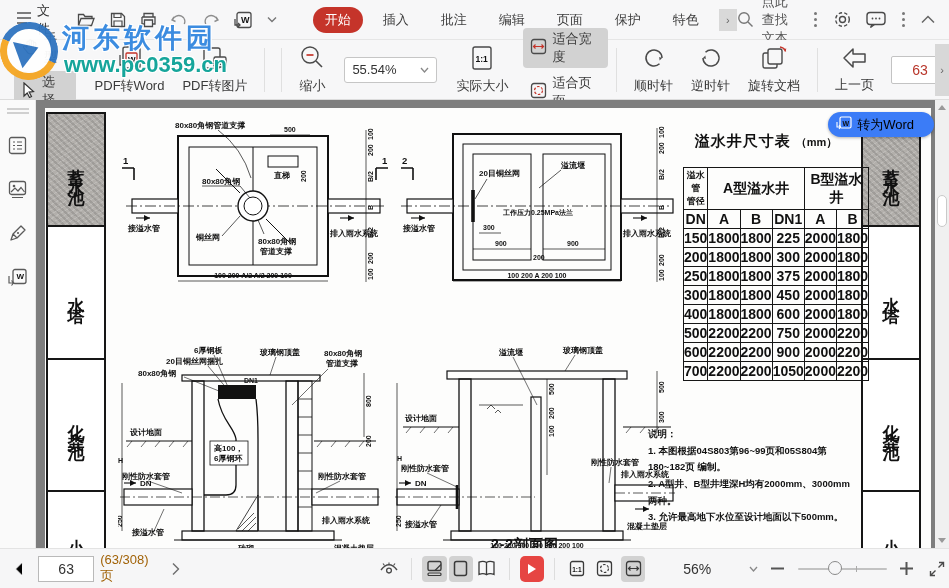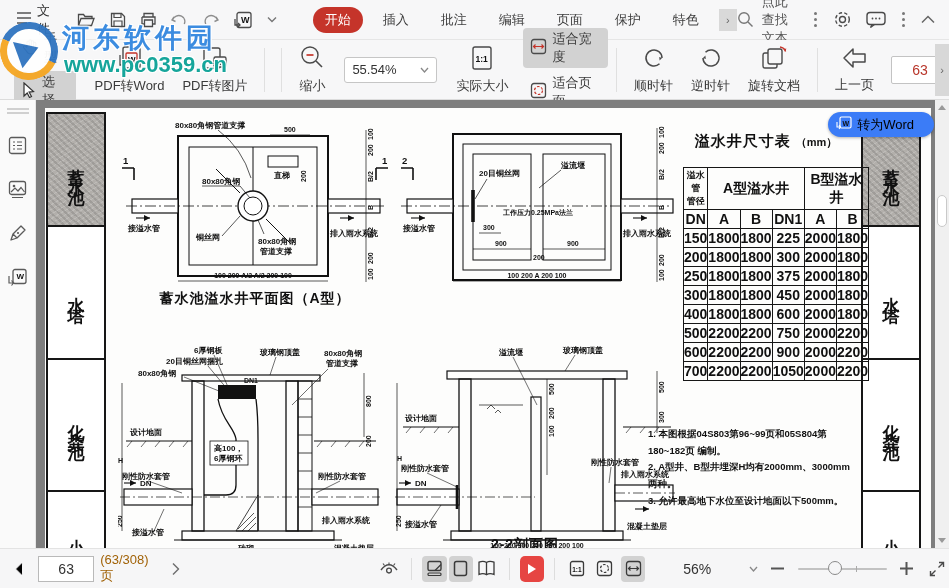--- a/index.html
+++ b/index.html
@@ -396,21 +396,20 @@
         <text x="135" y="160" text-anchor="middle" class="t7">100 200    A/2        A/2    200 100</text>
         <path d="M248 12v152" stroke="#111" stroke-width=".7"></path>
         <text x="255" y="22" class="t7" transform="rotate(-90 255 22)">100</text>
         <text x="255" y="38" class="t7" transform="rotate(-90 255 38)">200</text>
         <text x="255" y="64" class="t7" transform="rotate(-90 255 64)">B/2</text>
         <text x="255" y="92" class="t7" transform="rotate(-90 255 92)">B</text>
         <text x="255" y="120" class="t7" transform="rotate(-90 255 120)">B/2</text>
         <text x="255" y="146" class="t7" transform="rotate(-90 255 146)">200</text>
         <text x="255" y="162" class="t7" transform="rotate(-90 255 162)">100</text>
       </svg>
-      <div class="dwg-title" style="left:85px;top:182px;width:250px">蓄水池溢水井平面图（A型）</div>
 
       <svg style="position:absolute;left:350px;top:10px" width="280" height="170" viewBox="0 0 280 170">
         <path d="M6 50h12M18 50v12" stroke="#111" stroke-width="1.6" fill="none"></path>
         <text x="7" y="46" class="t9">2</text>
         <rect x="58" y="16" width="168" height="146" fill="none" stroke="#111" stroke-width="2"></rect>
         <rect x="68" y="26" width="148" height="126" fill="none" stroke="#111" stroke-width="1"></rect>
         <rect x="78" y="36" width="58" height="106" fill="none" stroke="#111" stroke-width="1"></rect>
         <rect x="148" y="36" width="62" height="106" fill="none" stroke="#111" stroke-width="1"></rect>
         <rect x="12" y="81" width="46" height="14" fill="#fff" stroke="#111" stroke-width="1.2"></rect>
         <rect x="226" y="81" width="52" height="14" fill="#fff" stroke="#111" stroke-width="1.2"></rect>
@@ -626,20 +625,21 @@
         <text x="0" y="178" class="t7" transform="rotate(-90 6 178)">250</text>
         <rect x="56" y="188" width="172" height="9" fill="none" stroke="#111" stroke-width="1.2"></rect>
         <path d="M48 197h188" stroke="#111" stroke-width="1"></path>
         <text x="232" y="186" class="t8">混凝土垫层</text>
         <path d="M56 206h172" stroke="#111" stroke-width=".7"></path>
         <text x="142" y="205" text-anchor="middle" class="t7">100 200   900    200   900   200 100</text>
       </svg>
       <div class="dwg-title" style="left:380px;top:428px;width:200px">2-2剖面图</div>
 
       <div class="notes">
+        <div>说明：</div>
         <div>1. 本图根据04S803第96~99页和05S804第180~182页 编制。</div>
         <div>2. A型井、B型井埋深H均有2000mm、3000mm两种。</div>
         <div>3. 允许最高地下水位至设计地面以下500mm。</div>
       </div>
     </div>
   </div>
 
   <div class="convert-btn">
     <span><svg width="16" height="14" viewBox="0 0 16 14">
           <rect x="4" y="1" width="11" height="11" rx="1.5" stroke="#fff" stroke-width="1.2" fill="none"></rect>

